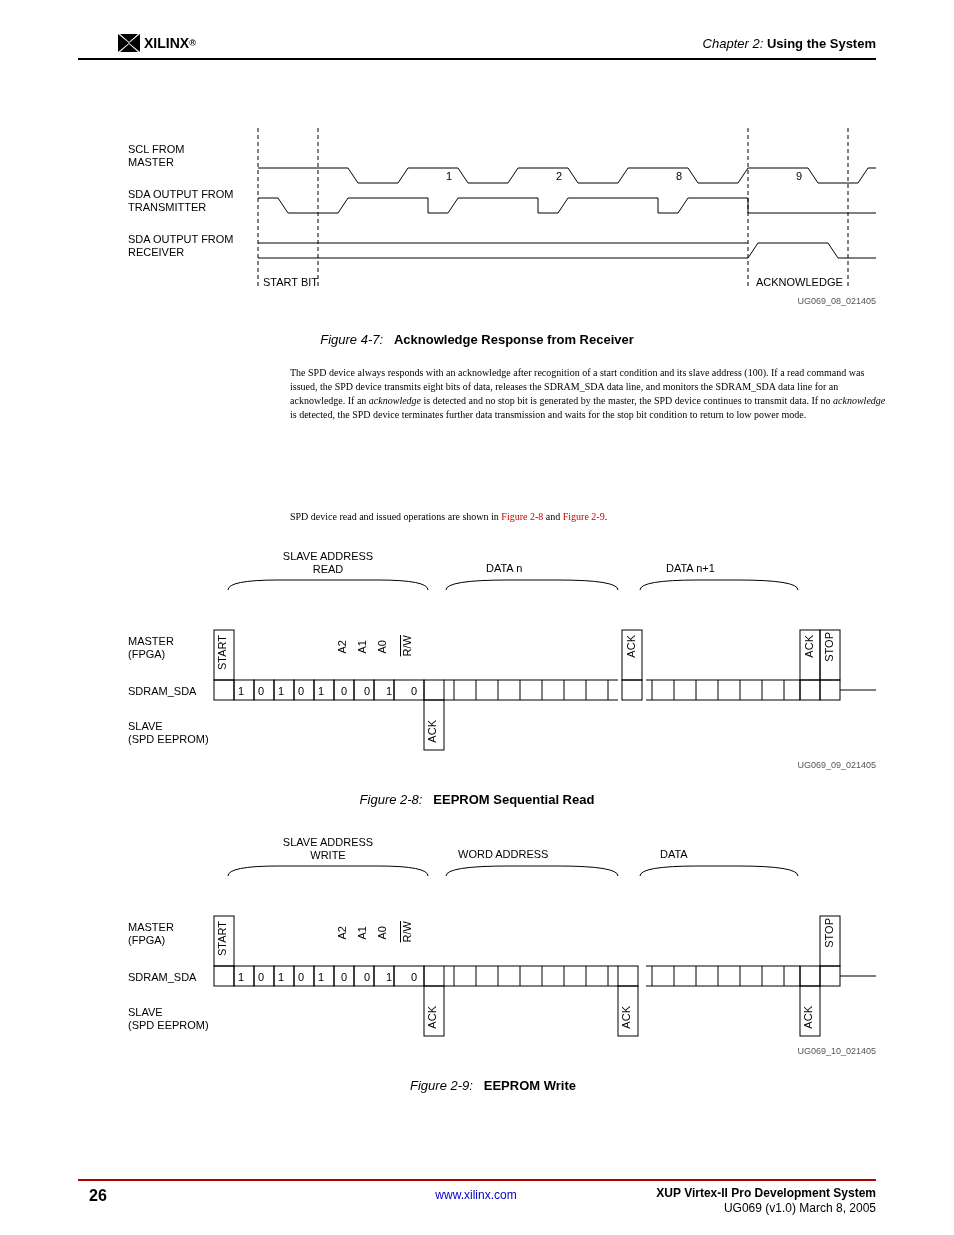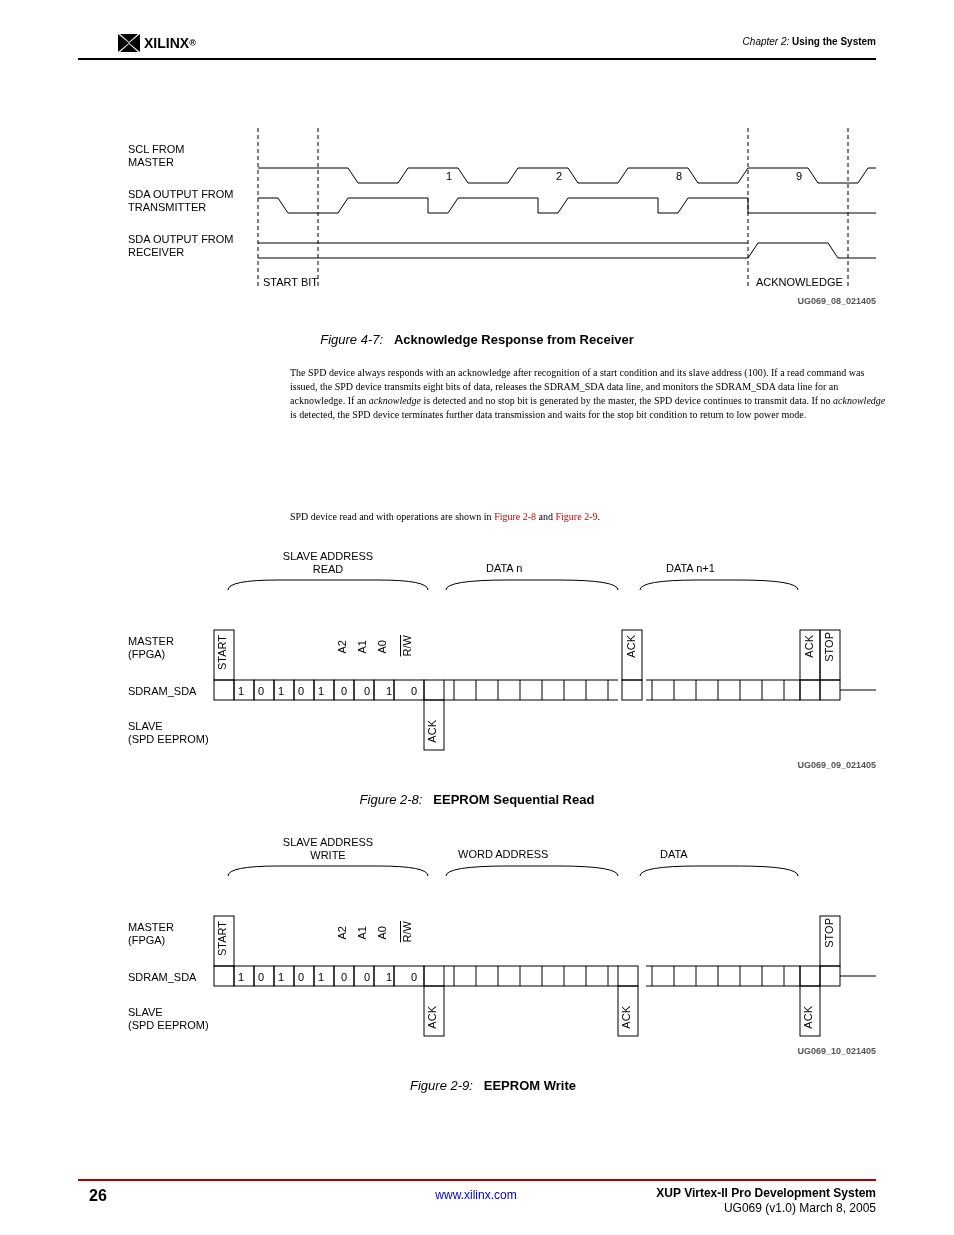--- a/index.html
+++ b/index.html
@@ -5,35 +5,35 @@
   * { margin: 0; padding: 0; box-sizing: border-box; }
   body {
     font-family: Arial, Helvetica, sans-serif;
     background: #fff;
     width: 954px;
     height: 1235px;
     position: relative;
     color: #000;
   }
   .header-rule { position: absolute; top: 58px; left: 78px; width: 798px; height: 2px; background: #000; }
-  .header-chapter { position: absolute; top: 36px; right: 78px; font-size: 10px; font-style: italic; }
+  .header-chapter { position: absolute; top: 36px; right: 78px; font-size: 13px; font-style: italic; }
   .header-chapter b { font-style: normal; font-weight: bold; }
   .logo { position: absolute; top: 34px; left: 78px; display: flex; align-items: center; font-weight: bold; font-size: 14px; margin-left: 40px; }
   .logo-mark { width: 22px; height: 18px; margin-right: 4px; }
   .figure-area-1 { position: absolute; top: 128px; left: 128px; width: 748px; height: 180px; }
   .fig-label { position: absolute; font-size: 11px; line-height: 1.2; }
   .fig-caption { position: absolute; width: 100%; text-align: center; font-size: 13px; }
   .fig-caption .fignum { font-style: italic; font-weight: normal; }
   .fig-caption .figtitle { font-weight: bold; }
   .body-text { position: absolute; left: 290px; width: 598px; font-family: "Palatino Linotype", Palatino, Georgia, serif; font-size: 10px; line-height: 1.4; }
   .body-text em { font-style: italic; }
   .xref { color: #cc0000; }
   .figure-area-2 { position: absolute; top: 580px; left: 128px; width: 748px; height: 230px; }
   .figure-area-3 { position: absolute; top: 866px; left: 128px; width: 748px; height: 230px; }
-  .tiny-id { position: absolute; font-size: 9px; color: #555; font-weight: bold; }
+  .tiny-id { position: absolute; font-size: 9px; color: #555; }
   .vtext { writing-mode: vertical-rl; transform: rotate(180deg); font-size: 11px; }
   .vtext-bar { writing-mode: vertical-rl; transform: rotate(180deg); font-size: 11px; text-decoration: overline; }
   .footer-rule { position: absolute; bottom: 54px; left: 78px; width: 798px; height: 2px; background: #b00000; }
   .footer-left { position: absolute; bottom: 30px; left: 78px; font-size: 16px; font-weight: bold; margin-left: 11px; }
   .footer-center { position: absolute; bottom: 33px; left: 0; width: 952px; text-align: center; font-size: 12px; }
   .footer-center a { color: #0000cc; text-decoration: none; }
   .footer-right { position: absolute; bottom: 18px; right: 78px; font-size: 12px; text-align: right; line-height: 1.3; }
   .footer-right .title { font-weight: bold; }
   svg { overflow: visible; }
 </style>
@@ -87,21 +87,21 @@
 </div>
 <div class="fig-caption" style="top:332px;left:0">
   <span class="fignum">Figure 4-7:</span>&nbsp;&nbsp;
   <span class="figtitle">Acknowledge Response from Receiver</span>
 </div>
 
 <div class="body-text" style="top:366px">
   <span>The SPD device always responds with an acknowledge after recognition of a start condition and its slave address (100). If a read command was issued, the SPD device transmits eight bits of data, releases the SDRAM_SDA data line, and monitors the SDRAM_SDA data line for an acknowledge. If an </span><em>acknowledge</em><span> is detected and no stop bit is generated by the master, the SPD device continues to transmit data. If no </span><em>acknowledge</em><span> is detected, the SPD device terminates further data transmission and waits for the stop bit condition to return to low power mode.</span>
 </div>
 <div class="body-text" style="top:510px">
-  <span>SPD device read and with operations are shown in </span><span class="xref">Figure 2-8</span><span> and </span><span class="xref">Figure 2-9</span><span>.</span>
+  <span>SPD device read and issued operations are shown in </span><span class="xref">Figure 2-8</span><span> and </span><span class="xref">Figure 2-9</span><span>.</span>
 </div>
 
 <div class="figure-area-2">
   <div class="fig-label" style="top:-30px;left:145px;text-align:center;width:110px;white-space:pre">SLAVE ADDRESS
 READ</div>
   <div class="fig-label" style="top:-18px;left:358px">DATA n</div>
   <div class="fig-label" style="top:-18px;left:538px">DATA n+1</div>
   <div class="fig-label" style="top:55px;left:0;white-space:pre">MASTER
 (FPGA)</div>
   <div class="fig-label" style="top:105px;left:0">SDRAM_SDA</div>

